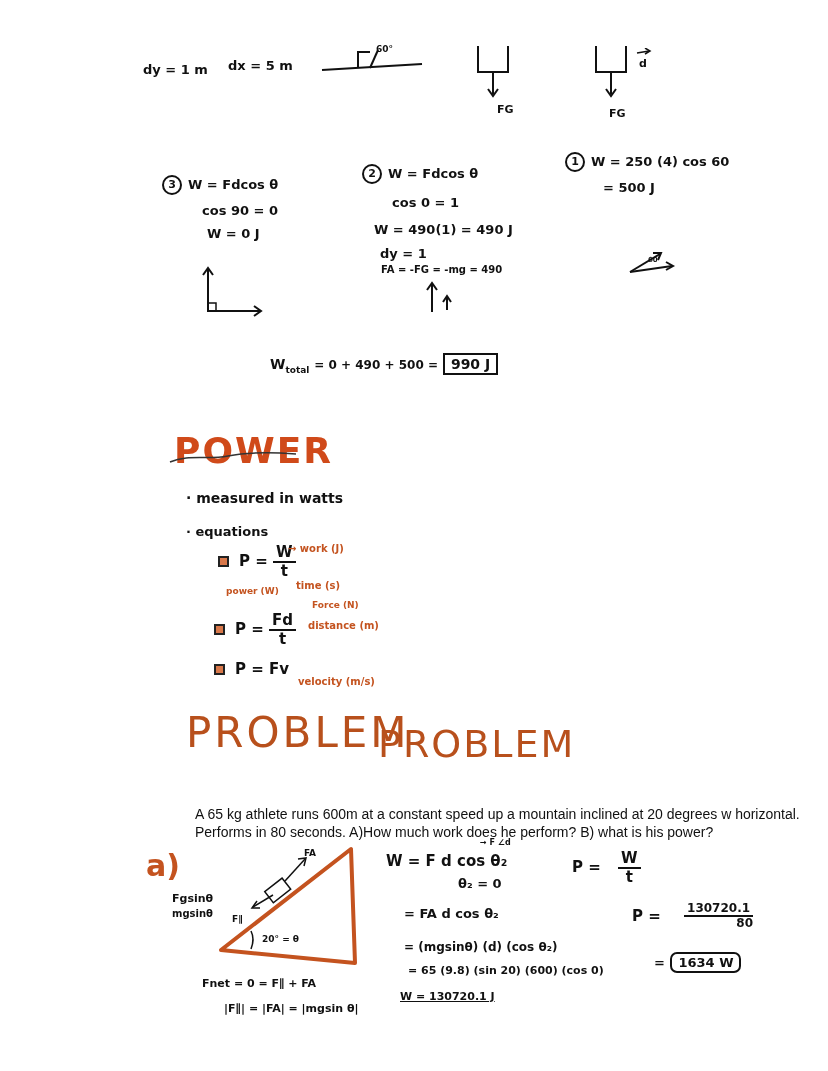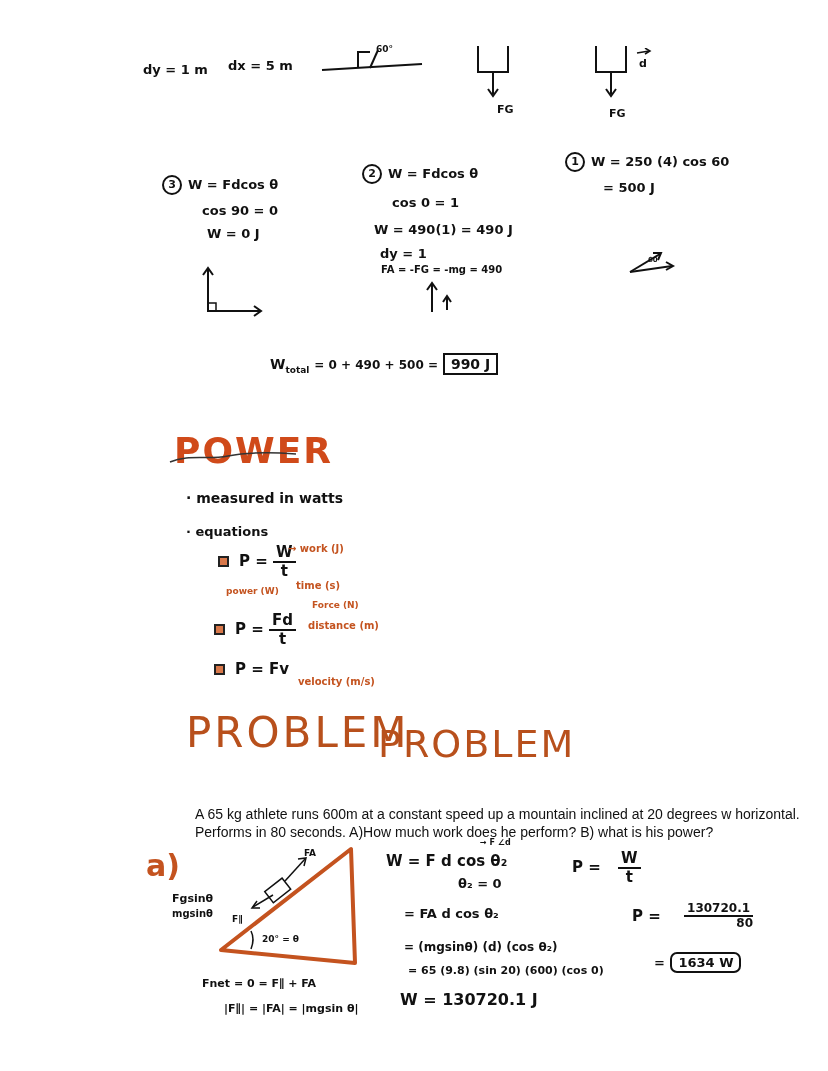--- a/index.html
+++ b/index.html
@@ -154,21 +154,21 @@
 
 <div class="abs hand" style="left:202px; top:977px; font-size:11px;">Fnet = 0 = F∥ + FA</div>
 <div class="abs hand" style="left:224px; top:1002px; font-size:11px;">|F∥| = |FA| = |mgsin θ|</div>
 
 <div class="abs hand" style="left:480px; top:838px; font-size:8px;">→ F ∠d</div>
 <div class="abs hand big" style="left:386px; top:852px;">W = F d cos θ₂</div>
 <div class="abs hand med" style="left:458px; top:876px;">θ₂ = 0</div>
 <div class="abs hand med" style="left:404px; top:906px;">= FA d cos θ₂</div>
 <div class="abs hand" style="left:404px; top:940px; font-size:12px;">= (mgsinθ) (d) (cos θ₂)</div>
 <div class="abs hand" style="left:408px; top:964px; font-size:11px;">= 65 (9.8) (sin 20) (600) (cos 0)</div>
-<div class="abs hand" style="left:400px; top:990px; font-size:16px;">W = 130720.1 J</div>
+<div class="abs hand" style="left:400px; top:990px; font-size:11px;text-decoration:underline;">W = 130720.1 J</div>
 
 <div class="abs hand big" style="left:572px; top:850px;">
   <span>P =</span>
   <span class="frac" style="margin-left:12px;"><span class="num">W</span><span class="den">t</span></span>
 </div>
 <div class="abs hand big" style="left:632px; top:902px;">
   <span>P =</span>
   <span class="frac" style="margin-left:18px; font-size:12px;text-align:right;"><span class="num">130720.1</span><span class="den">80</span></span>
 </div>
 <div class="abs hand med" style="left:654px; top:955px;">

